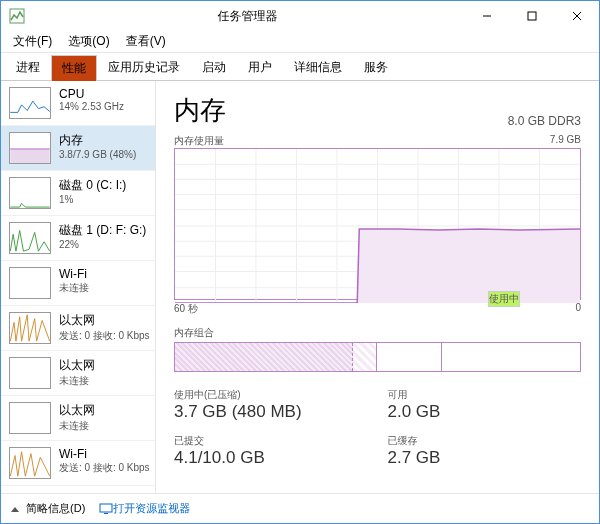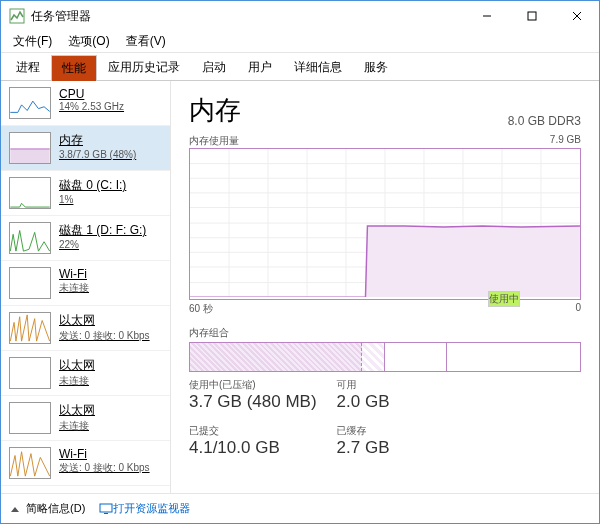--- a/index.html
+++ b/index.html
@@ -1,34 +1,34 @@
 <!DOCTYPE html>
 <html><head>
 <meta charset="utf-8">
 <style>
 * { margin: 0; padding: 0; box-sizing: border-box; }
 body { font-family: "Microsoft YaHei", "Segoe UI", sans-serif; font-size: 12px; background: #fff; color: #000; }
 .window { width: 600px; height: 524px; border: 1px solid #4a90d9; display: flex; flex-direction: column; background: #fff; }
 
-.titlebar { height: 30px; display: flex; align-items: center; padding: 0 0 0 8px; }
+.titlebar { height: 30px; display: flex; align-items: center; padding: 0 0 0 8px; text-align: center; }
 .titlebar-icon { width: 16px; height: 16px; margin-right: 6px; }
 .titlebar-title { flex: 1; font-size: 12px; }
 .titlebar-buttons { display: flex; }
 .titlebar-btn { width: 45px; height: 30px; display: flex; align-items: center; justify-content: center; }
 
 .menubar { height: 22px; display: flex; align-items: center; padding: 0 4px; border-bottom: 1px solid #e5e5e5; }
 .menu-item { padding: 2px 8px; font-size: 12px; }
 
 .tabbar { height: 28px; display: flex; align-items: flex-end; padding: 0 4px; border-bottom: 1px solid #ccc; }
 .tab { padding: 4px 10px; font-size: 12px; border: 1px solid transparent; border-bottom: none; }
 .tab.active { border-color: #ccc; background: #c2410c; margin-bottom: -1px; }
 
 .content { flex: 1; display: flex; overflow: hidden; }
 
-.sidebar { width: 170px; border-right: 1px solid #e5e5e5; overflow-y: auto; text-decoration: underline; }
+.sidebar { width: 155px; border-right: 1px solid #e5e5e5; overflow-y: auto; }
 .sidebar-item { display: flex; padding: 6px 8px; border-bottom: 1px solid #f0f0f0; gap: 8px; cursor: pointer; }
 .sidebar-item.selected { background: #d9e8f5; }
 .thumb { width: 42px; height: 32px; border: 1px solid #999; background: #fff; flex-shrink: 0; position: relative; overflow: hidden; }
 .thumb svg { width: 100%; height: 100%; display: block; }
 .sidebar-info { flex: 1; min-width: 0; }
 .sidebar-name { font-size: 12px; white-space: nowrap; }
 .sidebar-detail { font-size: 10px; color: #555; white-space: nowrap; }
 
 .main { flex: 1; padding: 12px 18px; overflow: hidden; display: flex; flex-direction: column; }
 .main-header { display: flex; justify-content: space-between; align-items: flex-end; }
@@ -44,21 +44,21 @@
 
 .comp-section { margin-top: 10px; }
 .comp-label { font-size: 10px; color: #555; }
 .comp-bar { height: 30px; border: 1px solid #b983c4; display: flex; margin-top: 2px; }
 .comp-seg { height: 100%; }
 .comp-seg.used { background: linear-gradient(90deg, #f3e7f5, #f3e7f5); border-right: 1px dashed #b983c4; width: 44%; background-image: repeating-linear-gradient(45deg, #e9d4ec, #e9d4ec 2px, #f5eaf7 2px, #f5eaf7 4px); }
 .comp-seg.mod { border-right: 1px solid #b983c4; width: 6%; background: repeating-linear-gradient(45deg, #f5eaf7, #f5eaf7 3px, #fff 3px, #fff 6px); }
 .comp-seg.standby { width: 16%; border-right: 1px solid #b983c4; }
 .comp-seg.free { flex: 1; }
 
-.stats { display: flex; margin-top: 6px; gap: 24px; }
+.stats { display: flex; margin-top: 16px; gap: 24px; flex-direction: column; }
 .stats-left { display: grid; grid-template-columns: 1fr 1fr; gap: 12px 20px; }
 .stat-label { font-size: 10px; color: #555; }
 .stat-value { font-size: 17px; font-weight: 400; color: #333; }
 .stats-right { display: grid; grid-template-columns: auto auto; gap: 3px 18px; font-size: 10px; color: #555; align-content: start; }
 .stats-right .v { color: #333; }
 .underline-red { position: relative; }
 .underline-red::after { content: ""; position: absolute; left: -4px; right: -4px; bottom: -2px; height: 2px; background: #c00; border-radius: 1px; }
 
 .footer { height: 30px; border-top: 1px solid #e5e5e5; display: flex; align-items: center; padding: 0 10px; gap: 14px; font-size: 11px; }
 .footer-link { color: #0066cc; }

